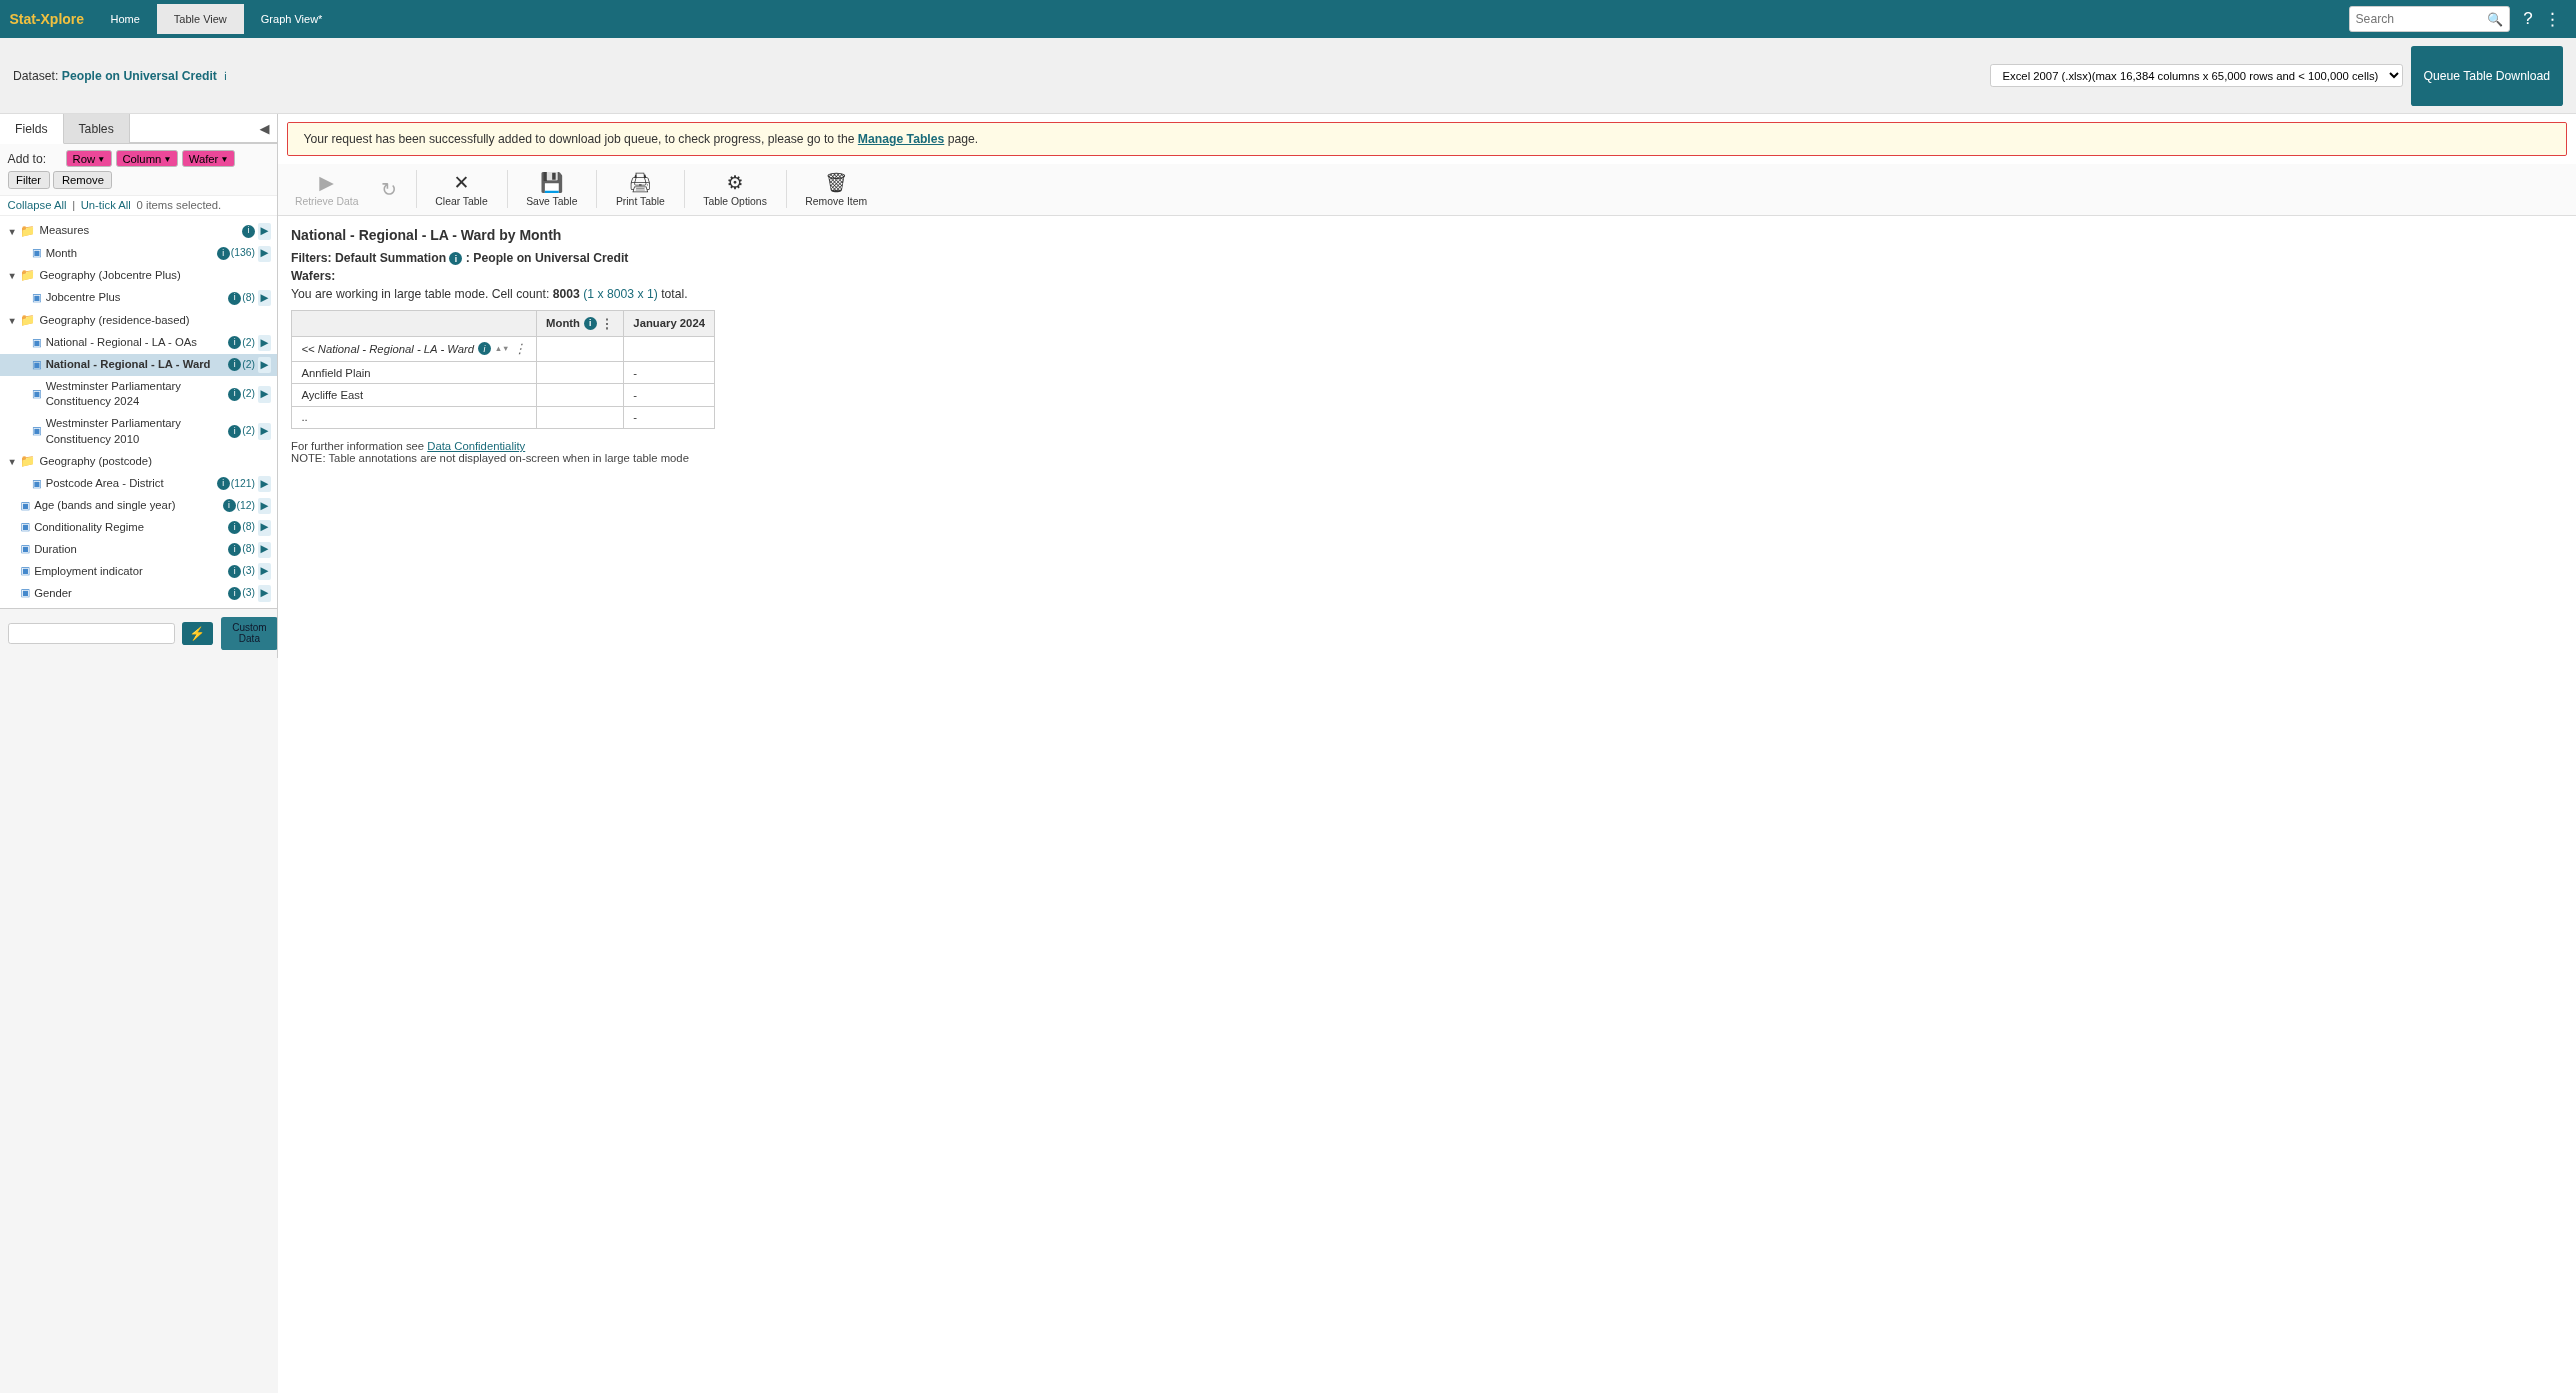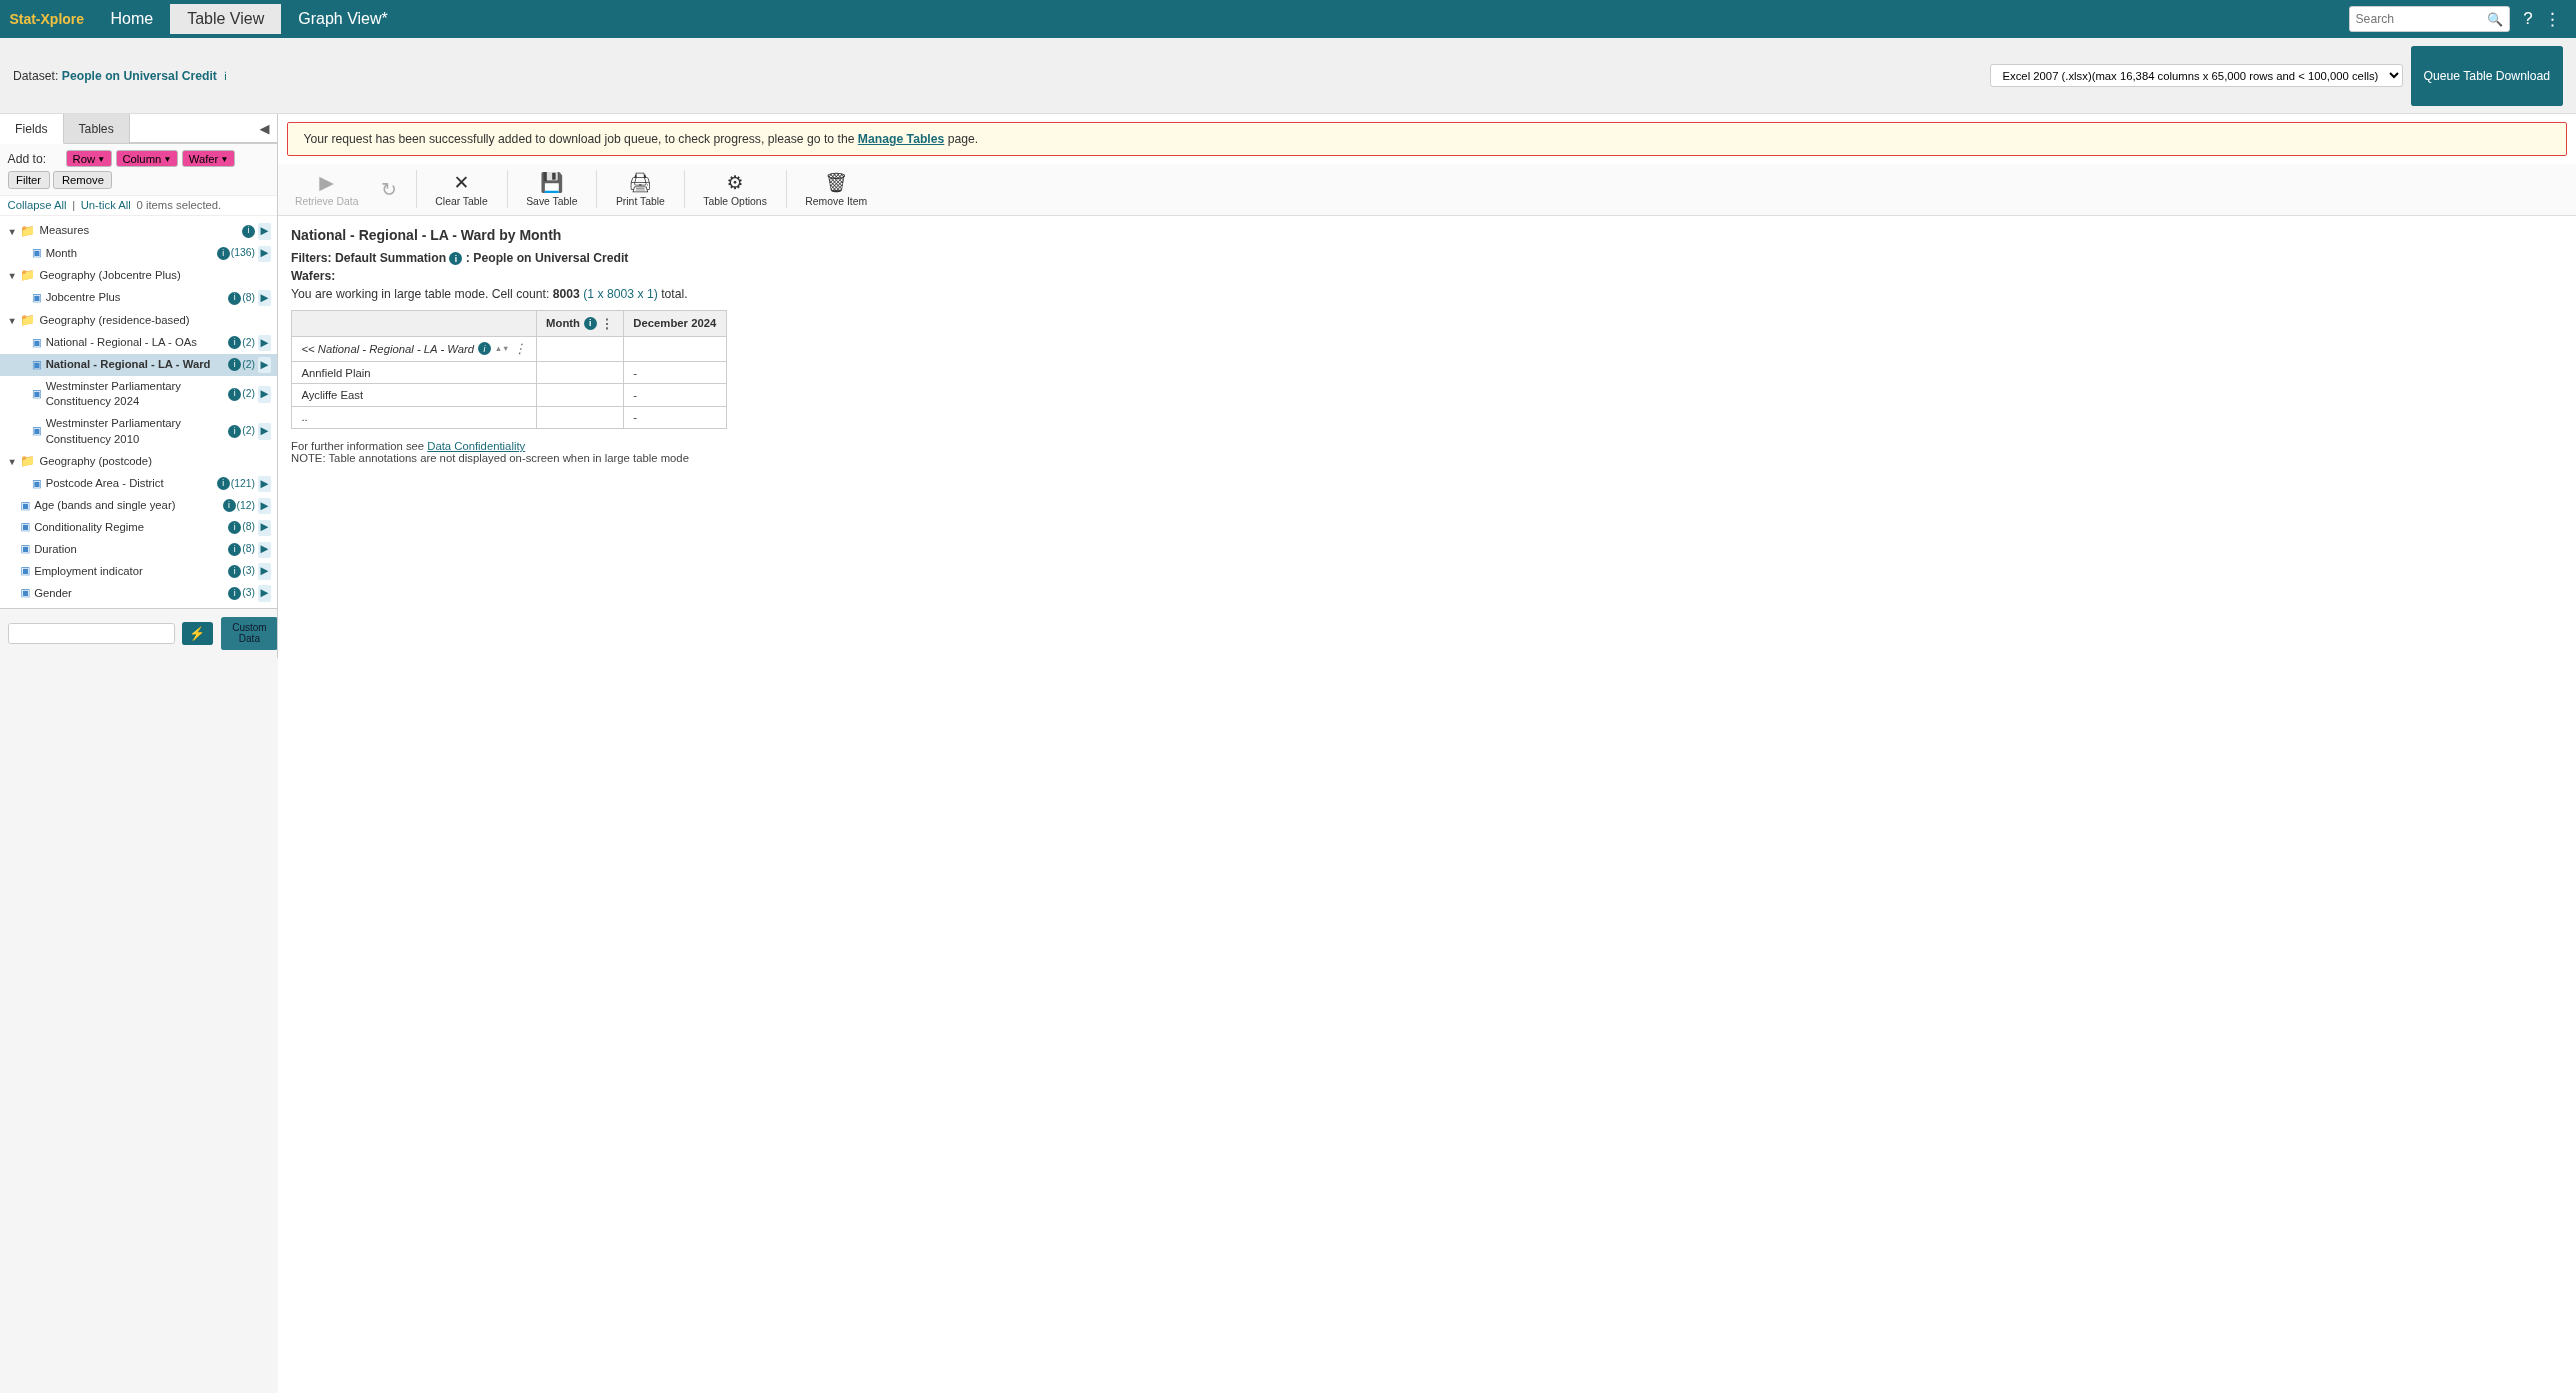--- a/index.html
+++ b/index.html
@@ -22,21 +22,21 @@
       white-space: nowrap;
     }
     .top-nav .logo span { color: #f0c040; }
     .nav-btn {
       background: none;
       border: none;
       color: white;
       padding: 0 17px;
       height: 30px;
       cursor: pointer;
-      font-size: 16px;
+      font-size: 11px;
       display: flex;
       align-items: center;
     }
     .nav-btn.active {
       background: #e8e8e8;
       color: #333;
     }
     .nav-btn.graph { color: white; }
     .nav-spacer { flex: 1; }
     .search-box {
@@ -666,21 +666,21 @@
         <thead>
           <tr>
             <th style="min-width:188px;background:#f0f0f0;"></th>
             <th>
               <div class="col-header-cell">
                 <span>Month</span>
                 <span class="info-i">i</span>
                 <span class="menu-dots">⋮</span>
               </div>
             </th>
-            <th>December 2024</th>
+            <th>January 2024</th>
           </tr>
         </thead>
         <tbody>
           <tr>
             <td colspan="1">
               <div class="row-header-cell">
                 <span>&lt;&lt; National - Regional - LA - Ward</span>
                 <span class="info-i" style="background:#1a6b7a;color:white;border-radius:50%;width:13px;height:13px;font-size:8.5px;display:inline-flex;align-items:center;justify-content:center;">i</span>
                 <div class="sort-arrows">▲▼</div>
                 <span class="menu-dots">⋮</span>

